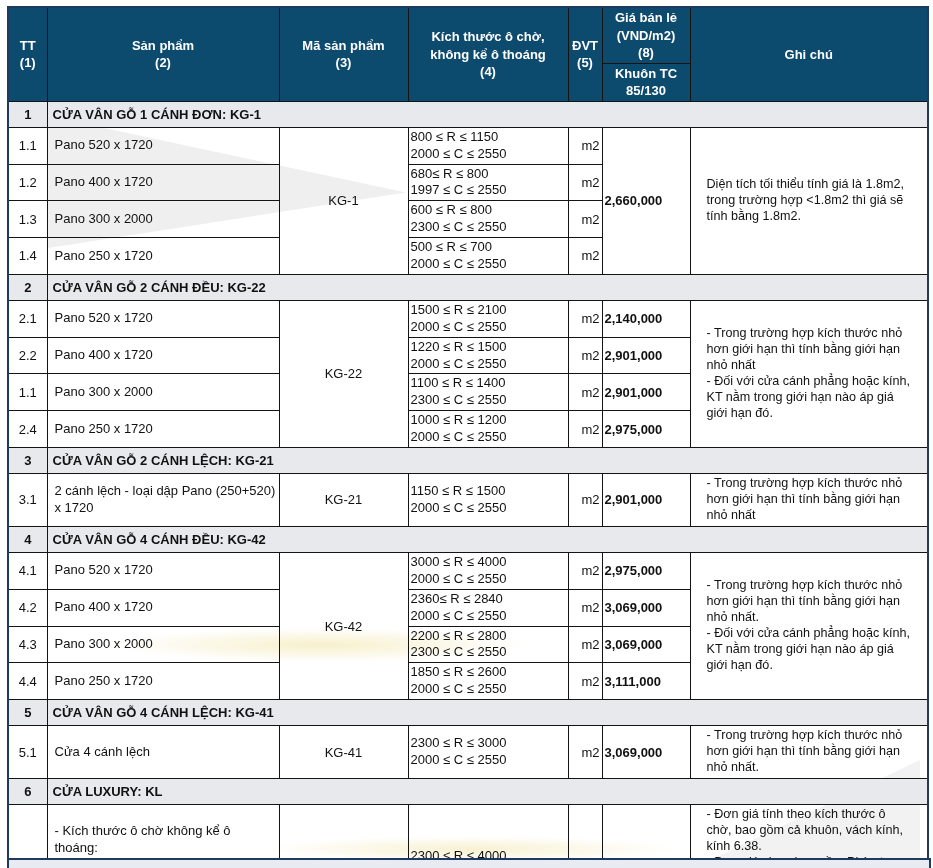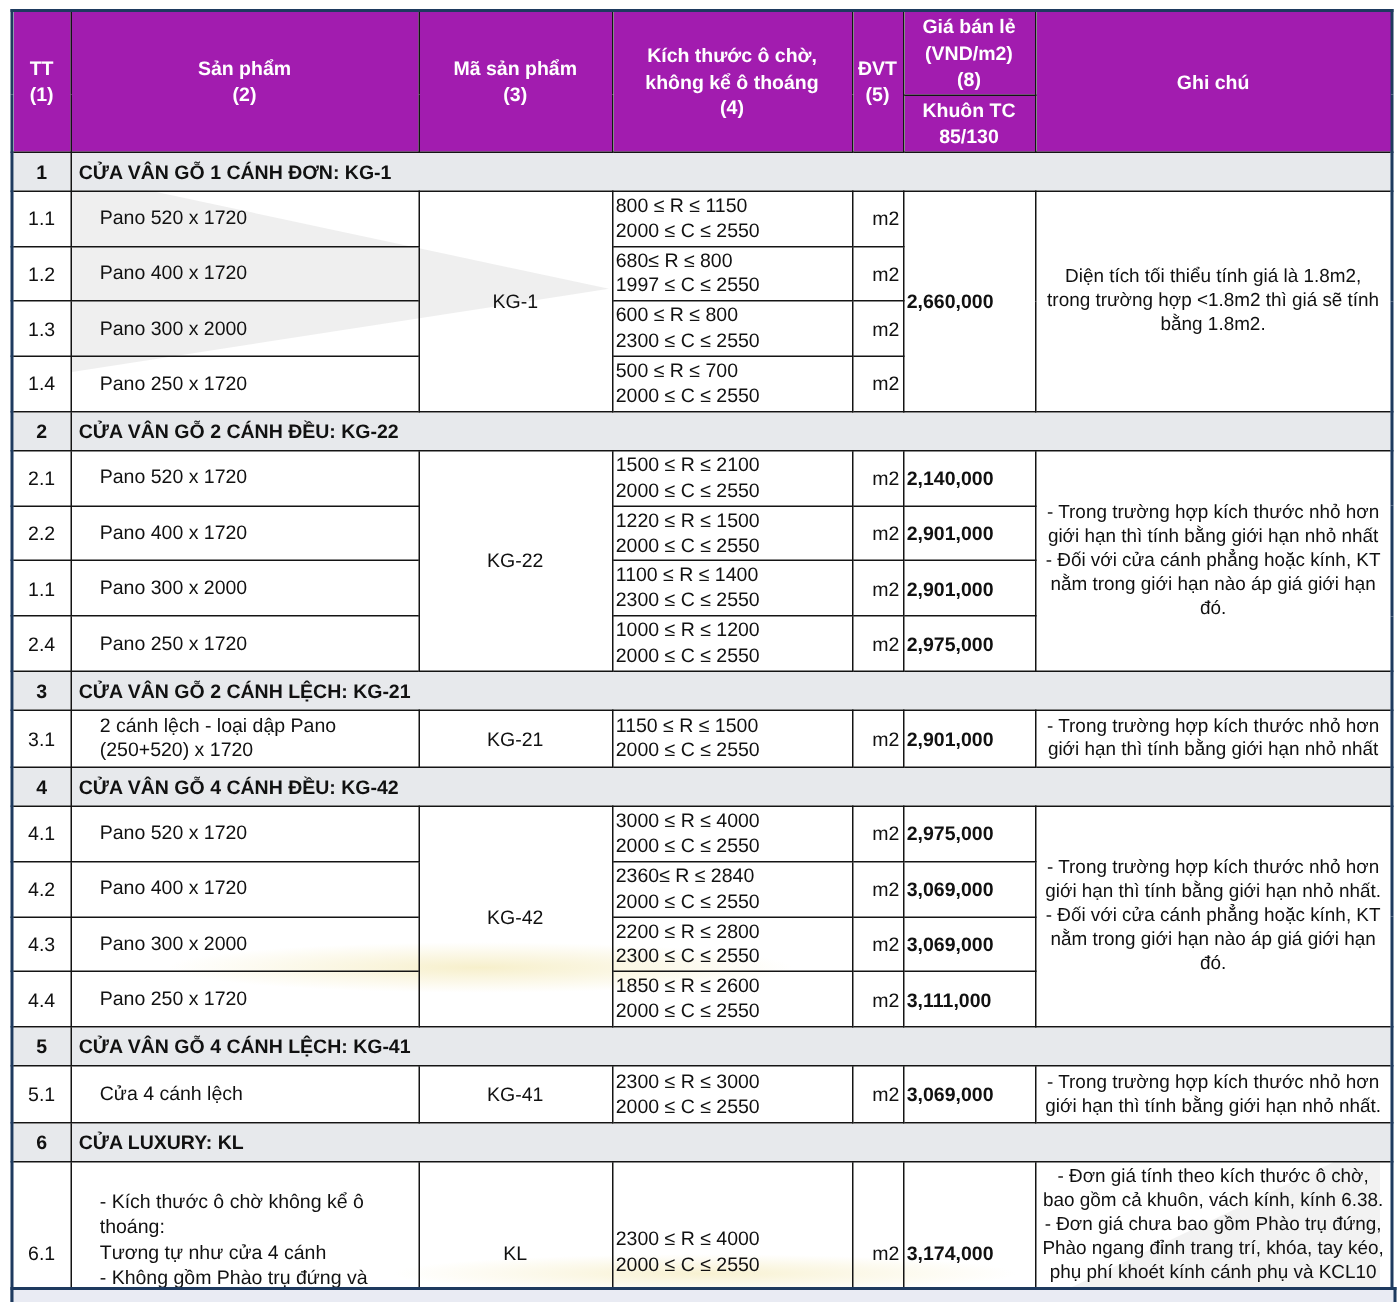--- a/index.html
+++ b/index.html
@@ -19,36 +19,36 @@
     clip-path:polygon(100% 0,100% 100%,0 100%);opacity:.7;}
 
   table.price{
     position:absolute;z-index:1;top:6px;left:7px;width:920px;
     border-collapse:collapse;table-layout:fixed;background:transparent;
     border:2px solid #1e3a5f;
   }
   td{border:1px solid #141414;font-size:13px;vertical-align:middle;
      overflow:hidden;padding:1px 2px;}
   
-  .gh{background:#a21caf;color:#ffffff;font-weight:bold;text-align:center;
+  .gh{background:#0c4a6e;color:#ffffff;font-weight:bold;text-align:center;
       white-space:pre-line;line-height:1.35;font-size:13px;}
   tr.hh1{height:56px;} tr.hh2{height:32px;}
   
   tr.sec td{background:#e7e9ec;font-weight:bold;font-size:13px;}
   tr.sec td.secnum{text-align:center;}
   tr.sec td.sectitle{text-align:left;padding-left:5px;}
   tr.h26{height:26px;} tr.h34{height:34px;margin-top:41px;} tr.h35{height:35px;}
   tr.h36{height:36px;} tr.h38{height:38px;} tr.h112{height:112px;}
   .tt{text-align:center;}
-  .prod{text-align:left;padding-left:19px;white-space:pre-line;line-height:1.3;}
+  .prod{text-align:left;padding-left:7px;white-space:pre-line;line-height:1.3;}
   .code{text-align:center;}
   .dim{text-align:left;white-space:pre-line;line-height:1.3;}
   .unit{text-align:right;}
   .price-cell{text-align:left;font-weight:bold;padding-right:4px;}
-  .note{text-align:center;padding:2px 4px;white-space:pre-line;line-height:1.27;font-size:12.6px;border-radius:14px;}
+  .note{text-align:left;padding:2px 16px;white-space:pre-line;line-height:1.27;font-size:12.6px;border-radius:14px;}
   .clip{max-height:116px;overflow:hidden;white-space:pre-line;}
   
   .bottom-strip{position:absolute;z-index:2;left:7px;top:858px;width:920px;height:10px;
     background:#e9ebf3;border-top:2px solid #1e3a5f;border-left:2px solid #1e3a5f;border-right:2px solid #1e3a5f;}
 </style>
 </head>
 <body>
 
 <div class="wrap">
   <div class="wm wm-tri"></div>

